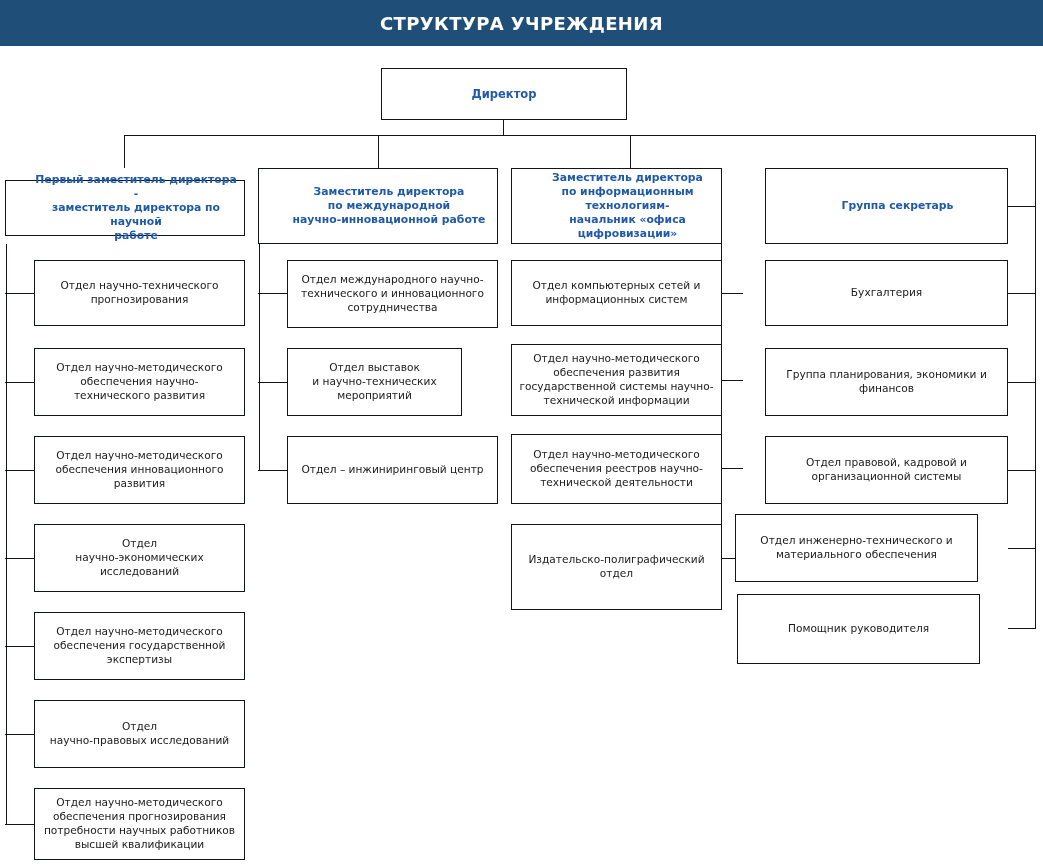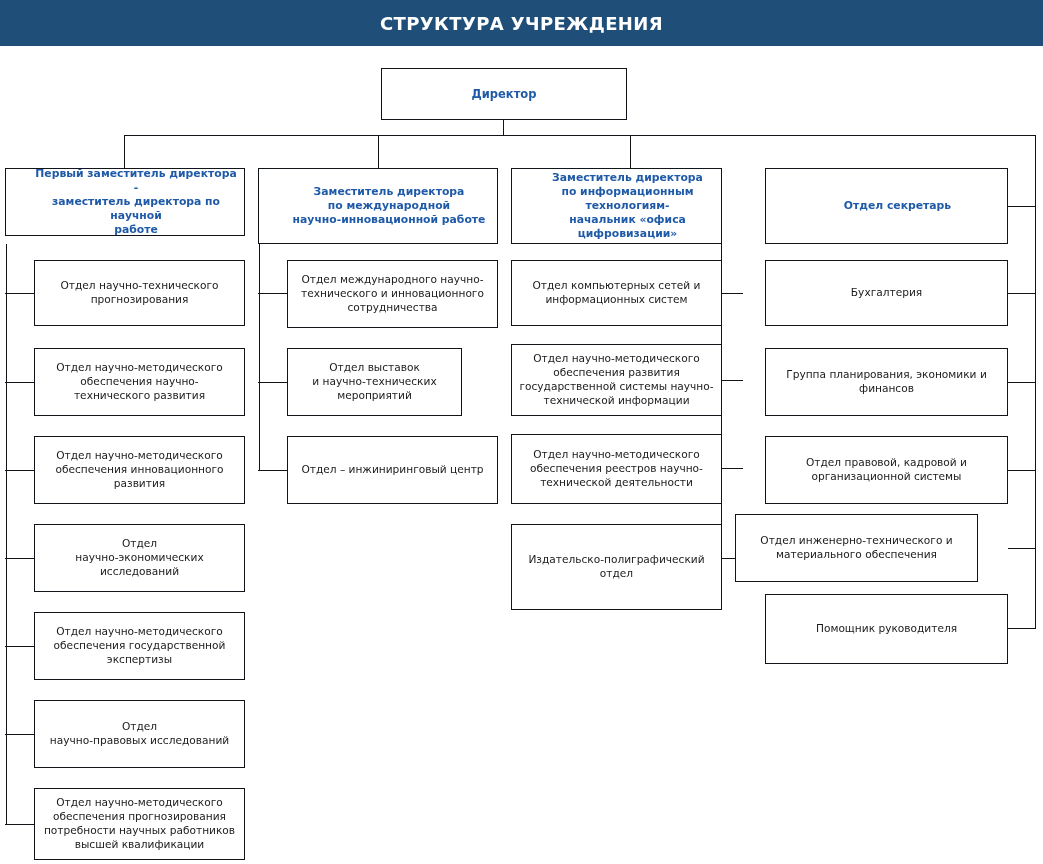--- a/index.html
+++ b/index.html
@@ -53,21 +53,21 @@
 
   <div class="ln v" style="left:503px;top:120px;height:16px;"></div>
 
   <div class="ln h" style="left:124px;top:135px;width:912px;"></div>
 
   <div class="ln v" style="left:124px;top:135px;height:33px;"></div>
   <div class="ln v" style="left:378px;top:135px;height:33px;"></div>
   <div class="ln v" style="left:630px;top:135px;height:33px;"></div>
   <div class="ln v" style="left:1034.6px;top:135px;height:494px;"></div>
 
-  <div class="node head" style="left:5px;top:168px;width:240px;height:68px;">
+  <div class="node head" style="left:5px;top:180px;width:240px;height:56px;">
     <span class="txt">Первый заместитель директора -
 заместитель директора по научной
 работе</span>
   </div>
 
   <div class="ln v" style="left:5.6px;top:244px;height:580px;"></div>
 
   <div class="node leaf" style="left:34px;top:260px;width:211px;height:66px;">
     <span class="txt">Отдел научно-технического
 прогнозирования</span>
@@ -172,21 +172,21 @@
   </div>
   <div class="ln h" style="left:721px;top:468px;width:22px;"></div>
 
   <div class="node leaf" style="left:511px;top:524px;width:211px;height:86px;">
     <span class="txt">Издательско-полиграфический
 отдел</span>
   </div>
   <div class="ln h" style="left:721px;top:558px;width:22px;"></div>
 
   <div class="node head" style="left:765px;top:168px;width:243px;height:76px;">
-    <span class="txt">Отдел секретарь</span>
+    <span class="txt">Группа секретарь</span>
   </div>
   <div class="ln h" style="left:1008px;top:206px;width:27px;"></div>
 
   <div class="node leaf" style="left:765px;top:260px;width:243px;height:66px;">
     <span class="txt">Бухгалтерия</span>
   </div>
   <div class="ln h" style="left:1008px;top:293px;width:27px;"></div>
 
   <div class="node leaf" style="left:765px;top:348px;width:243px;height:68px;">
     <span class="txt">Группа планирования, экономики и
@@ -199,18 +199,18 @@
 организационной системы</span>
   </div>
   <div class="ln h" style="left:1008px;top:470px;width:27px;"></div>
 
   <div class="node leaf" style="left:735px;top:514px;width:243px;height:68px;">
     <span class="txt">Отдел инженерно-технического и
 материального обеспечения</span>
   </div>
   <div class="ln h" style="left:1008px;top:548px;width:27px;"></div>
 
-  <div class="node leaf" style="left:765px;top:594px;width:243px;height:70px;justify-content:flex-end;">
+  <div class="node leaf" style="left:737px;top:594px;width:243px;height:70px;justify-content:flex-end;">
     <span class="txt">Помощник руководителя</span>
   </div>
   <div class="ln h" style="left:1008px;top:628px;width:27px;"></div>
 
 </div>
 
 </body></html>

